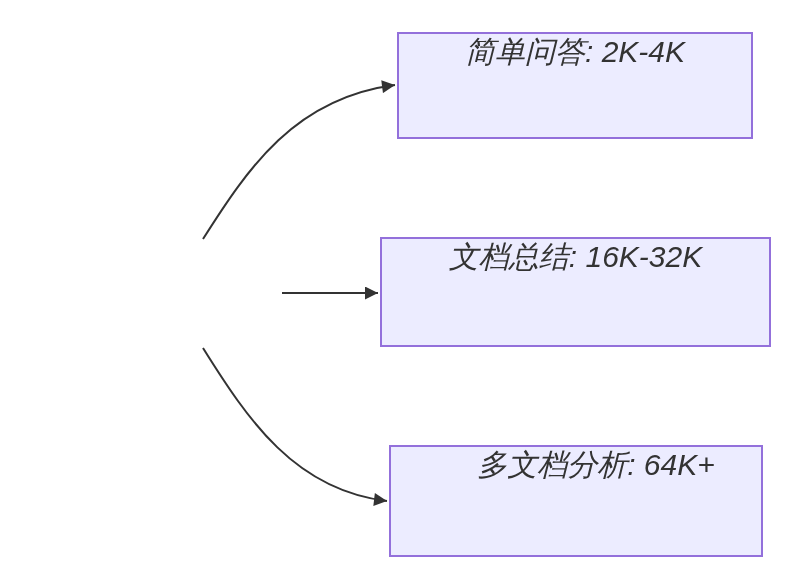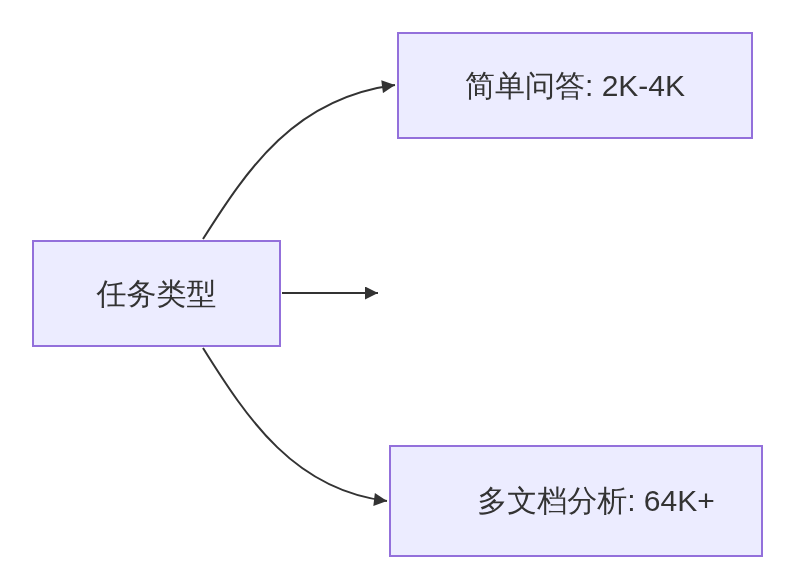--- a/index.html
+++ b/index.html
@@ -25,24 +25,24 @@
   }
   .node {
     position: absolute;
     box-sizing: border-box;
     background: #ECECFF;
     border: 2px solid #9370DB;
     color: #333333;
     font-size: 30px;
     line-height: 1.2;
     display: flex;
-    align-items: center;
     justify-content: center;
     text-align: center;
     white-space: nowrap;
+    font-style: italic;
   }
   .node-root   { left: 32px;  top: 240px; width: 249px; height: 107px; }
   .node-qa     { left: 397px; top: 32px;  width: 356px; height: 107px; }
   .node-sum    { left: 380px; top: 237px; width: 391px; height: 110px; }
   .node-multi  { left: 389px; top: 445px; width: 374px; height: 112px; padding-left: 40px; }
   .edge-path {
     fill: none;
     stroke: #333333;
     stroke-width: 2px;
   }
@@ -56,26 +56,26 @@
     <defs>
       <marker id="arrowhead" viewBox="0 0 12 12" markerWidth="15" markerHeight="13" refX="12" refY="6" orient="auto" markerUnits="userSpaceOnUse">
         <path d="M0,0 L12,6 L0,12 Z" fill="#333333"></path>
       </marker>
     </defs>
     <path class="edge-path" d="M 203 239 C 248 168, 295 98, 395 85" marker-end="url(#arrowhead)"></path>
     <path class="edge-path" d="M 282 293 L 378 293" marker-end="url(#arrowhead)"></path>
     <path class="edge-path" d="M 203 348 C 248 420, 295 490, 387 501" marker-end="url(#arrowhead)"></path>
   </svg>
 
-  <div class="node node-root">
-    <span>任务类型</span>
-  </div>
 
   <div class="node node-qa">
     <span>简单问答: 2K-4K</span>
   </div>
 
+  <div class="node node-sum">
+    <span>文档总结: 16K-32K</span>
+  </div>
 
   <div class="node node-multi">
     <span>多文档分析: 64K+</span>
   </div>
 
 </div>
 
 </body></html>

